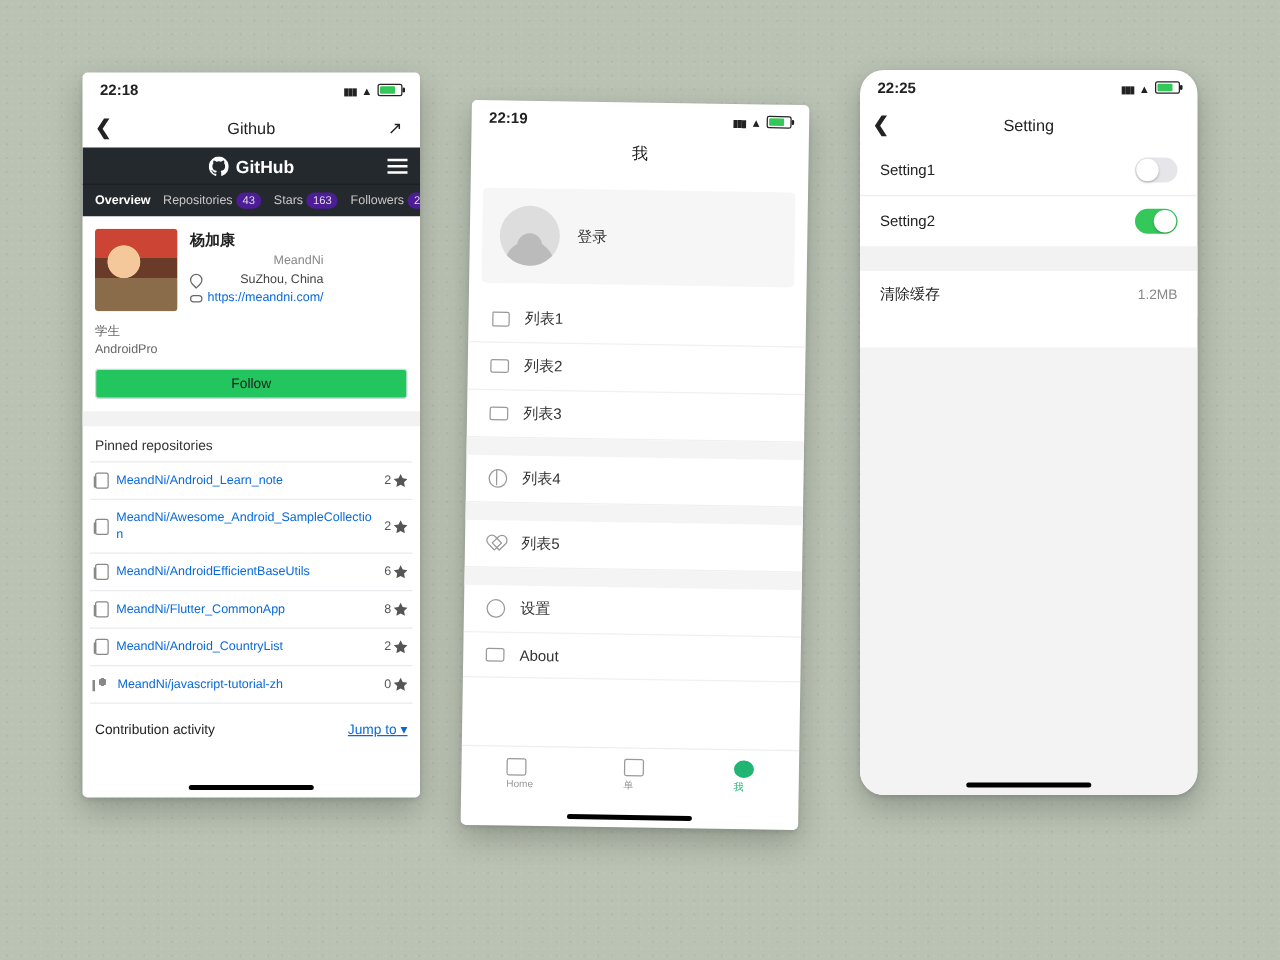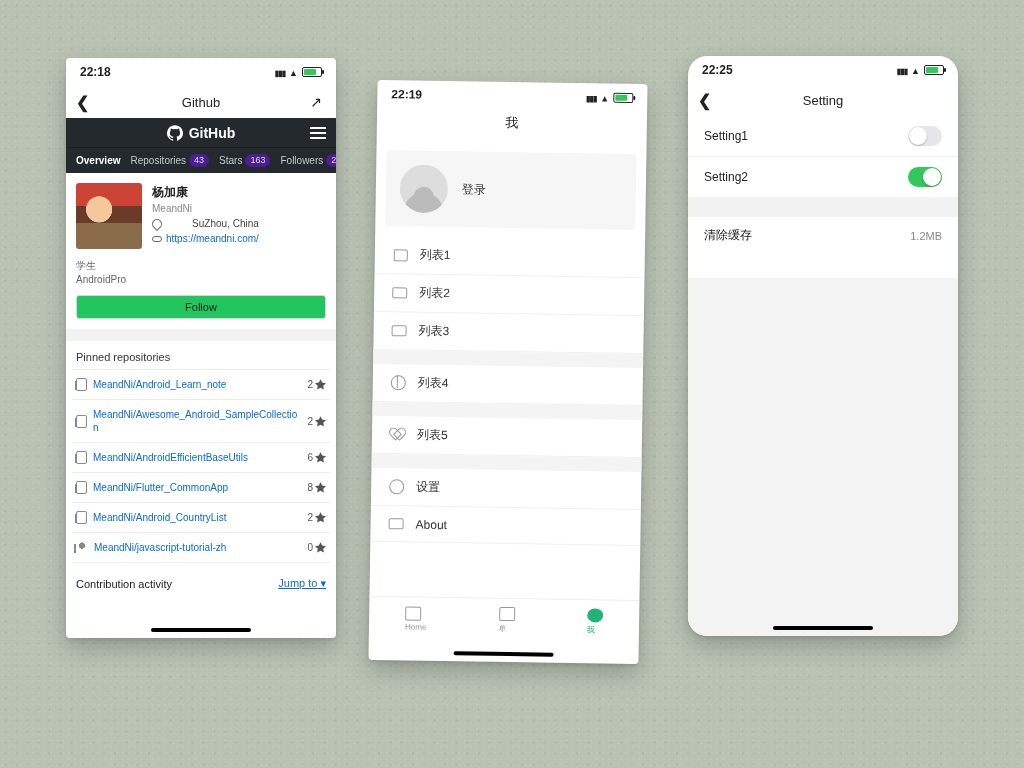--- a/index.html
+++ b/index.html
@@ -58,21 +58,21 @@
   .pill{ background:#4c1d95; color:#ddd; border-radius:8px; padding:0 5px; font-size:9px; line-height:13px; height:13px; display:inline-block;}
 
   .profile-row{ display:flex; gap:10px; padding:10px;}
   .avatar{ width:66px; height:66px; border-radius:3px; overflow:hidden; background:#eee; position:relative;}
   .avatar .bg{ position:absolute; inset:0;
     background: radial-gradient(circle at 35% 40%, #f4c89a 0 22%, transparent 23%),
                 linear-gradient(#c43 0 35%, #6b3b2a 35% 60%, #8a6b4a 60% 100%);
   }
   .meta{ font-size:10px; color:#444; line-height:1.5;}
   .meta .name{ font-size:12px; font-weight:700; color:#222;}
-  .meta .handle{ color:#888;}
+  .meta .handle{ color:#888;text-align:right;}
   .meta .loc, .meta .site{ display:flex; align-items:center; gap:4px;justify-content:space-between;}
   .meta .site a{ color:#0969da; text-decoration:none;}
   .pin{ width:10px; height:10px; border:1px solid #666; border-radius:50% 50% 50% 0; transform:rotate(-45deg);}
   .linkico{ width:10px; height:6px; border:1px solid #666; border-radius:3px;}
 
   .bio{ padding:0 10px 8px; font-size:10px; color:#666; line-height:1.4;}
   .follow-btn{ margin:0 10px 10px; border:1px solid #d0d7de; background:#22c55e; text-align:center; padding:5px 0; font-size:11px; cursor:pointer; border-radius:3px;}
   .divider{ height:12px; background:#f2f2f2;}
 
   .section-title{ padding:10px 10px 6px; font-size:11px; color:#333; }

